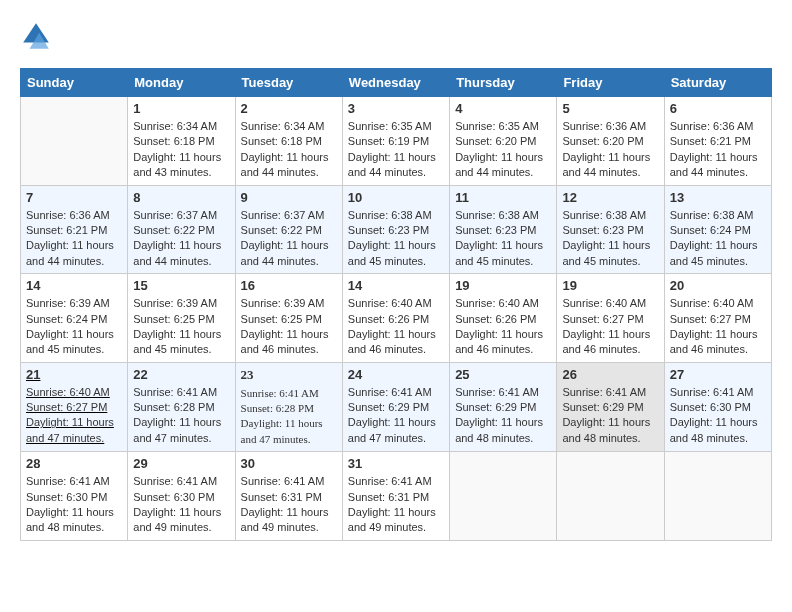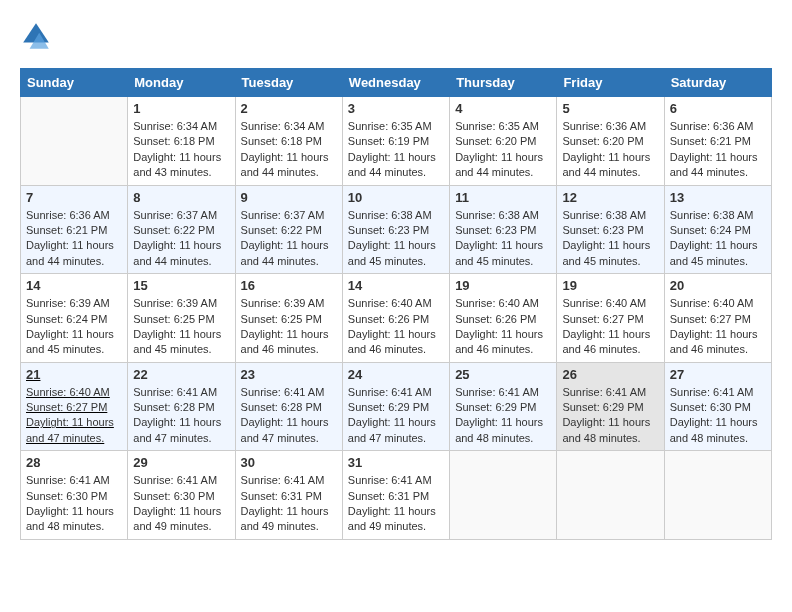--- a/index.html
+++ b/index.html
@@ -214,21 +214,21 @@
       </tr>
       <tr class="week-row-even">
         <td class="day-cell" style="background: rgb(240, 246, 255); text-decoration: underline;">
           <span class="day-number">21</span>
           <div class="day-info">Sunrise: 6:40 AM<br>Sunset: 6:27 PM<br>Daylight: 11 hours<br>and 47 minutes.</div>
         </td>
         <td class="day-cell" style="background: rgb(240, 246, 255);">
           <span class="day-number">22</span>
           <div class="day-info">Sunrise: 6:41 AM<br>Sunset: 6:28 PM<br>Daylight: 11 hours<br>and 47 minutes.</div>
         </td>
-        <td class="day-cell" style="background: rgb(240, 246, 255);">
+        <td class="day-cell" style="background: rgb(240, 246, 255); font-family: Liberation Serif, serif;">
           <span class="day-number">23</span>
           <div class="day-info">Sunrise: 6:41 AM<br>Sunset: 6:28 PM<br>Daylight: 11 hours<br>and 47 minutes.</div>
         </td>
         <td class="day-cell" style="background: rgb(240, 246, 255);">
           <span class="day-number">24</span>
           <div class="day-info">Sunrise: 6:41 AM<br>Sunset: 6:29 PM<br>Daylight: 11 hours<br>and 47 minutes.</div>
         </td>
         <td class="day-cell" style="background: rgb(240, 246, 255); margin-top: 8px;">
           <span class="day-number">25</span>
           <div class="day-info">Sunrise: 6:41 AM<br>Sunset: 6:29 PM<br>Daylight: 11 hours<br>and 48 minutes.</div>

